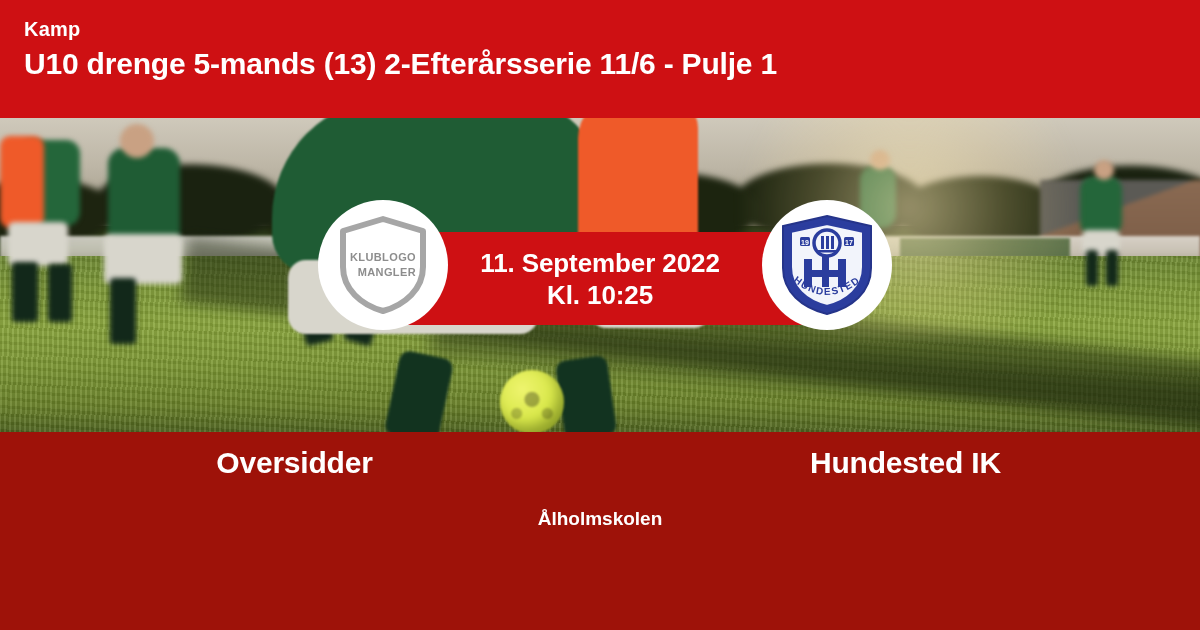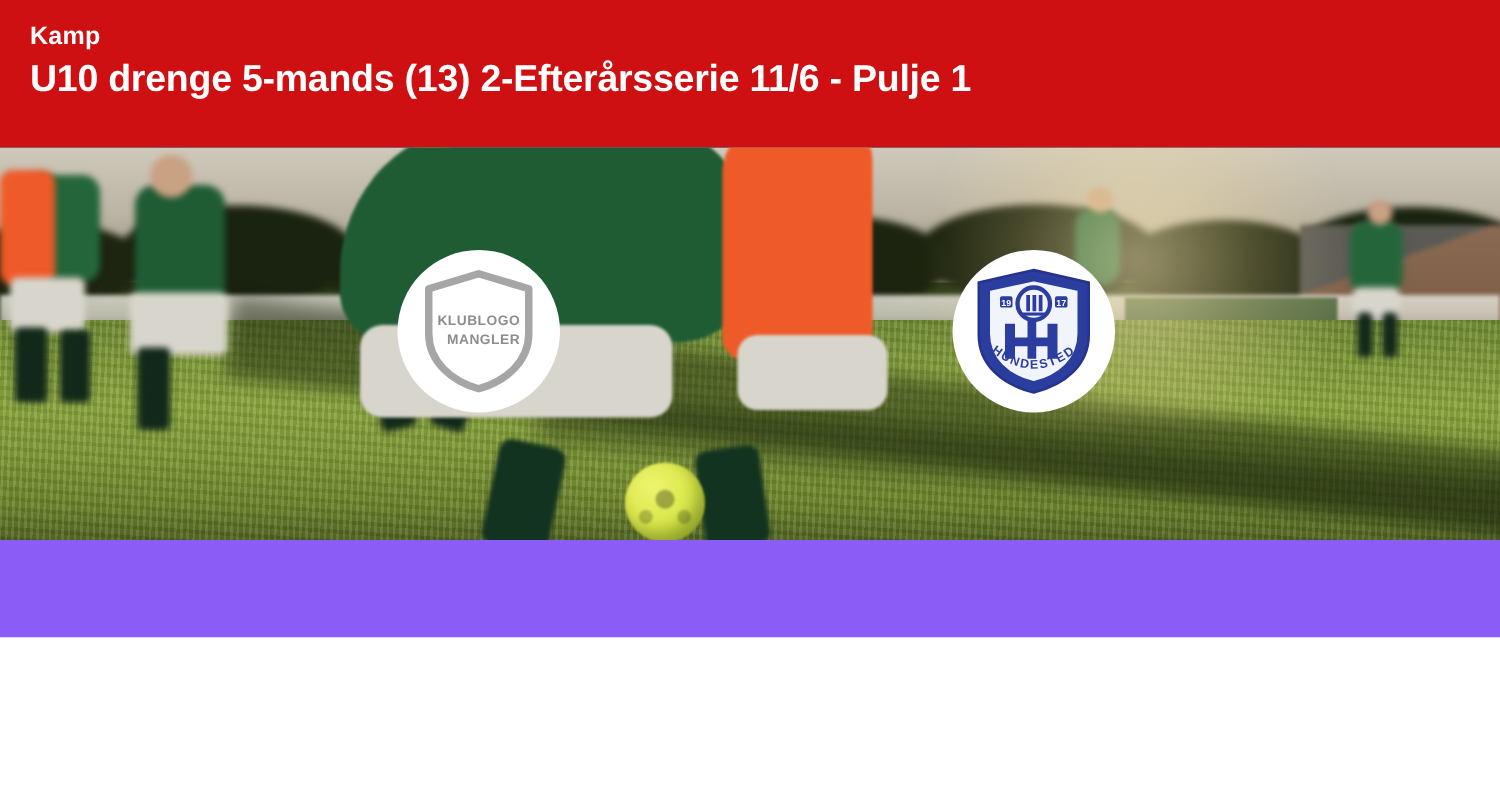--- a/index.html
+++ b/index.html
@@ -9,23 +9,23 @@
     background: #ffffff;
   }
   body {
     font-family: "Liberation Sans", sans-serif;
     -webkit-font-smoothing: antialiased;
   }
 
   .poster {
     position: relative;
     width: 1200px;
-    height: 510px;
+    height: 630px;
     overflow: hidden;
-    background: #8b5cf6;
+    background: #c2410c;
   }
 
   
   .header {
     position: absolute;
     left: 0; top: 0;
     width: 1200px;
     height: 118px;
     background: #ce1013;
     box-sizing: border-box;
@@ -342,20 +342,24 @@
     <div class="pl sharp shorts-white" style="left:288px; top:142px; width:250px; height:74px; border-radius:18px;"></div>
     <div class="pl sharp shorts-white" style="left:590px; top:150px; width:120px; height:60px; border-radius:16px;"></div>
     <div class="fg-leg-left"></div>
     <div class="fg-leg-right"></div>
     <div class="fg-ball"></div>
     <div class="fg-ball-seams"></div>
 
     <div class="photo-sunflare"></div>
   </div>
 
+  <div class="date-banner">
+    <div class="date-line">11. September 2022</div>
+    <div class="date-line">Kl. 10:25</div>
+  </div>
 
   <div class="logo-circle left">
     <div class="shield-placeholder">
       <svg width="92" height="100" viewBox="0 0 92 100" aria-hidden="true">
         <path d="M46 4 L86 16 L86 52 C86 74 68 90 46 96 C24 90 6 74 6 52 L6 16 Z" fill="none" stroke="#a6a6a6" stroke-width="6" stroke-linejoin="round"></path>
       </svg>
       <div class="shield-text">
         <div>KLUBLOGO</div>
         <div>MANGLER</div>
       </div>
@@ -382,14 +386,22 @@
       <rect x="28" y="47" width="8" height="28" fill="#2b3d9e"></rect>
       <rect x="62" y="47" width="8" height="28" fill="#2b3d9e"></rect>
       <rect x="34" y="58" width="32" height="7" fill="#2b3d9e"></rect>
       <rect x="46" y="44" width="7" height="31" fill="#2b3d9e"></rect>
       <text font-family="'Liberation Sans',sans-serif" font-size="10" font-weight="bold" fill="#2b3d9e" letter-spacing="1.4">
         <textPath href="#arcClub" startOffset="50%" text-anchor="middle">HUNDESTED</textPath>
       </text>
     </svg>
   </div>
 
+  <div class="bottom">
+    <div class="teams">
+      <div class="team-name home">Oversidder</div>
+      <div class="team-name away">Hundested IK</div>
+    </div>
+    <div class="venue">Ålholmskolen</div>
+
+  </div>
 
 </div>
 
 </body></html>

